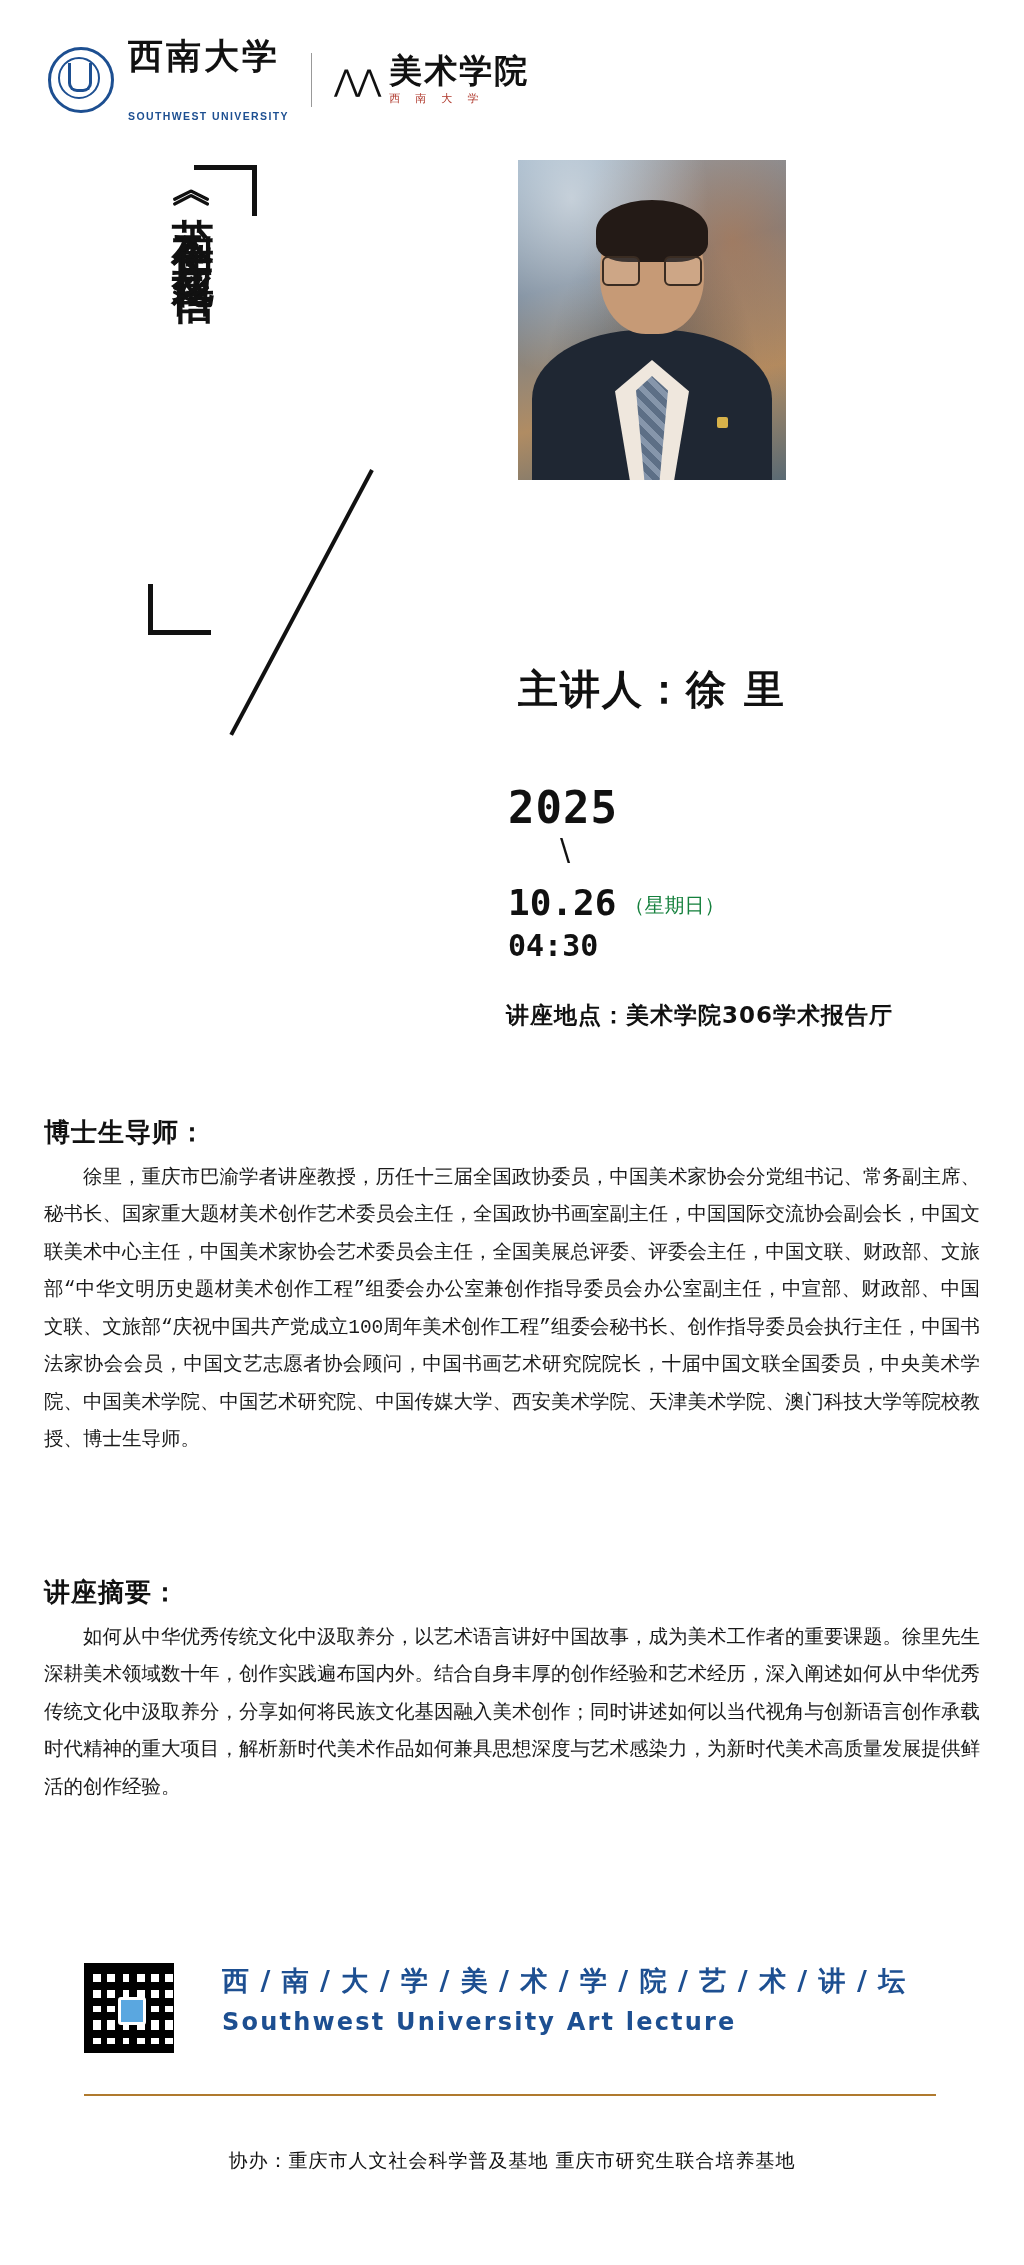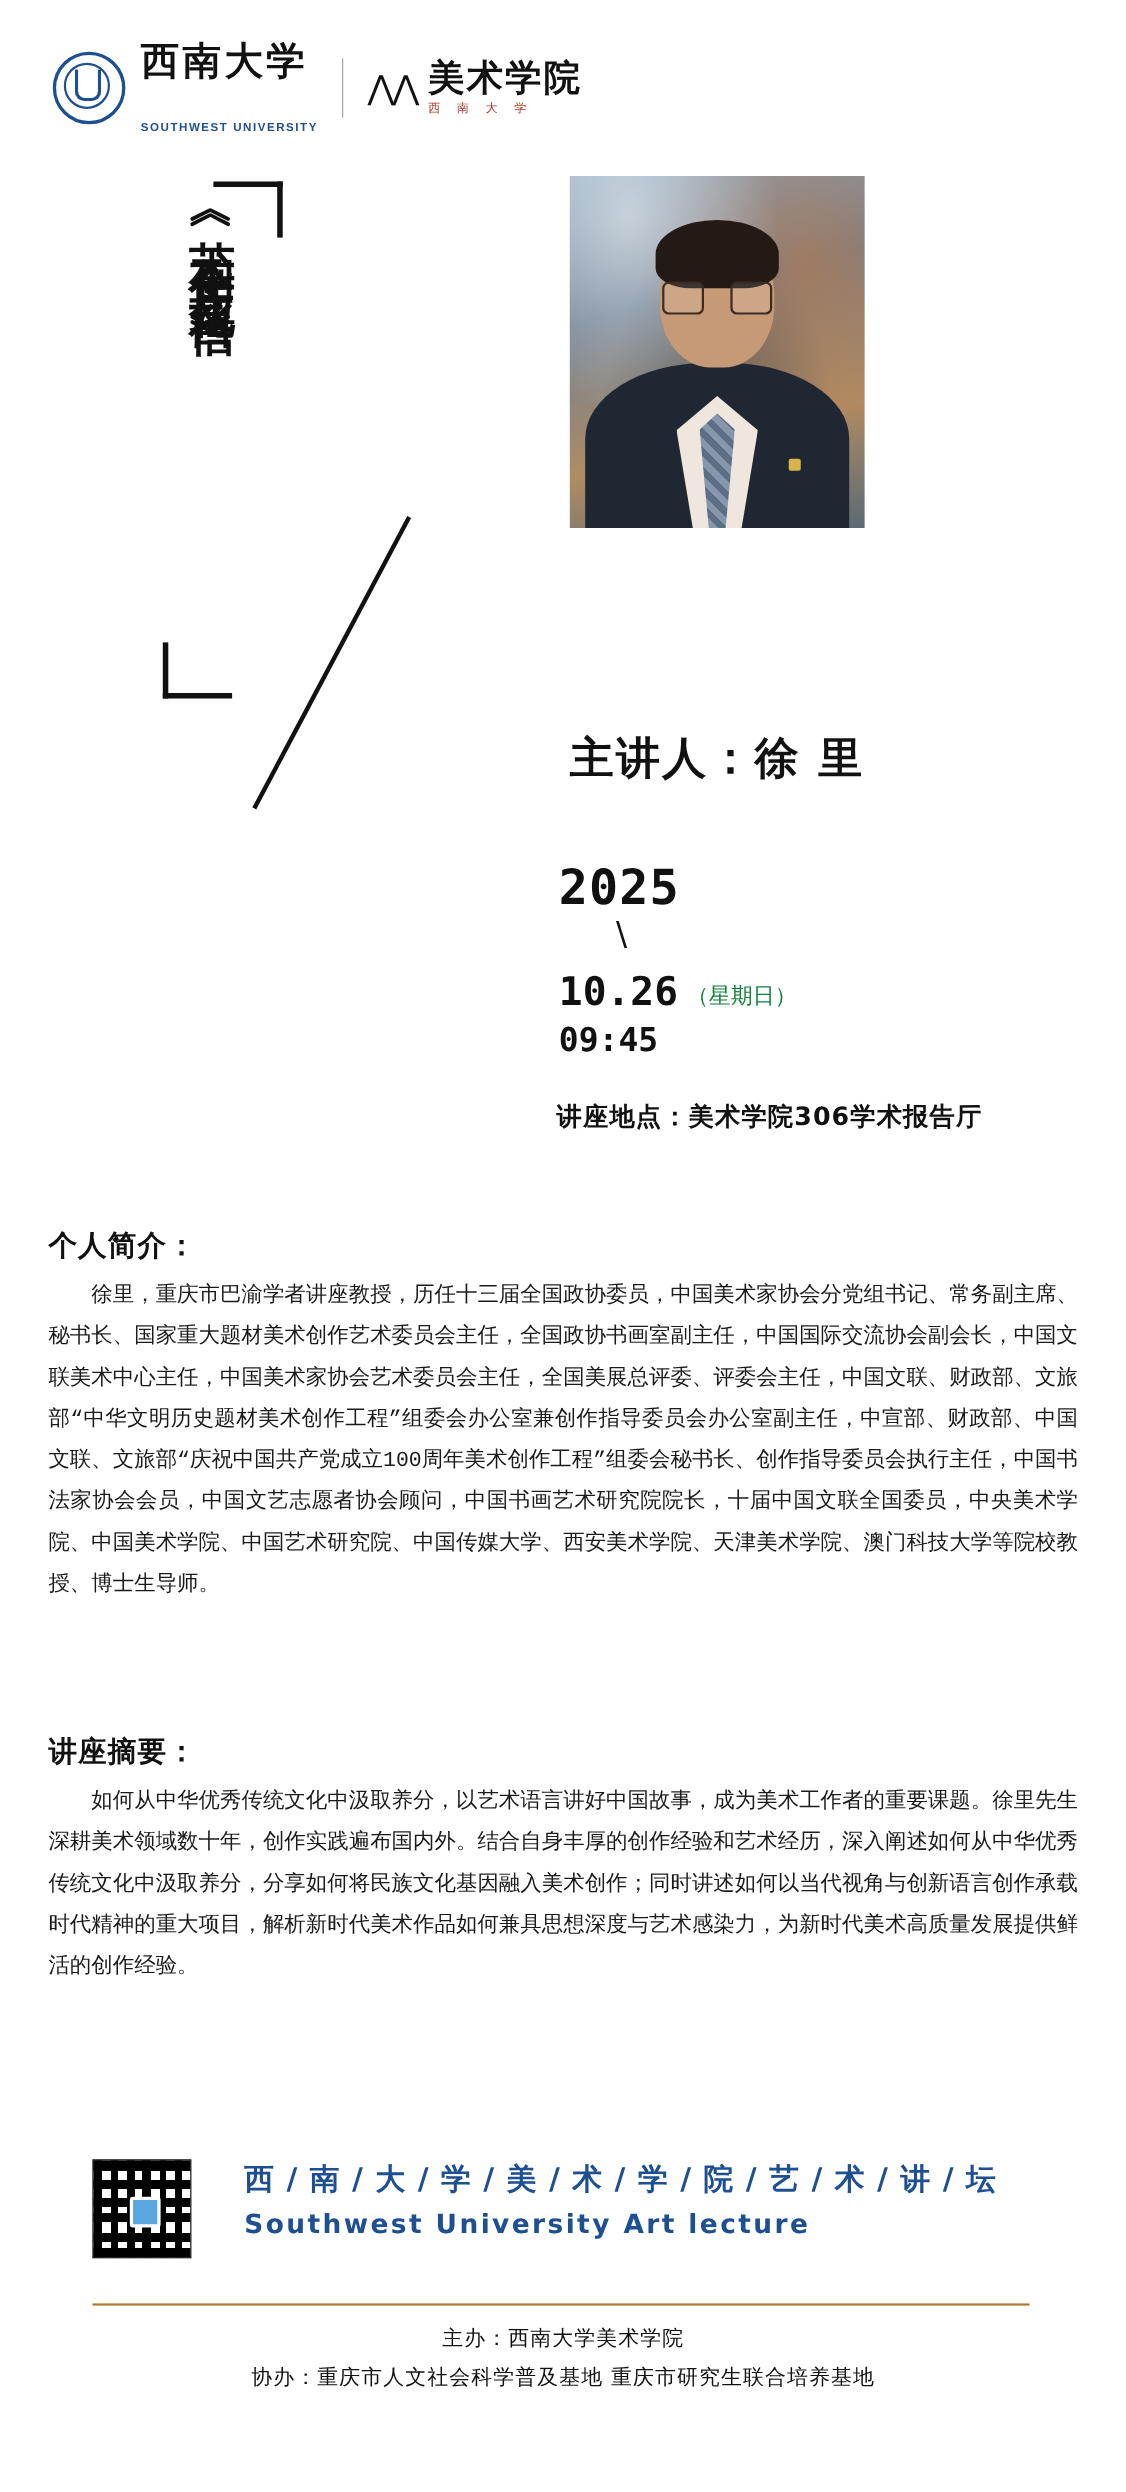--- a/index.html
+++ b/index.html
@@ -462,29 +462,28 @@
 
   <div class="diag-line"></div>
 
   <div class="speaker">主讲人：徐 里</div>
   <div class="year">2025</div>
   <div class="slash">\</div>
   <div class="date-line">
     <span class="date-num">10.26</span>
     <span class="date-week">（星期日）</span>
   </div>
-  <div class="time">09:45</div>
+  <div class="time">04:30</div>
   <div class="venue">讲座地点：美术学院306学术报告厅</div>
 
-  <div class="sec-head" id="bio-head">个人简介：</div>
+  <div class="sec-head" id="bio-head">博士生导师：</div>
   <div class="sec-body" id="bio-body">徐里，重庆市巴渝学者讲座教授，历任十三届全国政协委员，中国美术家协会分党组书记、常务副主席、秘书长、国家重大题材美术创作艺术委员会主任，全国政协书画室副主任，中国国际交流协会副会长，中国文联美术中心主任，中国美术家协会艺术委员会主任，全国美展总评委、评委会主任，中国文联、财政部、文旅部“中华文明历史题材美术创作工程”组委会办公室兼创作指导委员会办公室副主任，中宣部、财政部、中国文联、文旅部“庆祝中国共产党成立100周年美术创作工程”组委会秘书长、创作指导委员会执行主任，中国书法家协会会员，中国文艺志愿者协会顾问，中国书画艺术研究院院长，十届中国文联全国委员，中央美术学院、中国美术学院、中国艺术研究院、中国传媒大学、西安美术学院、天津美术学院、澳门科技大学等院校教授、博士生导师。</div>
 
   <div class="sec-head" id="abs-head">讲座摘要：</div>
   <div class="sec-body" id="abs-body">如何从中华优秀传统文化中汲取养分，以艺术语言讲好中国故事，成为美术工作者的重要课题。徐里先生深耕美术领域数十年，创作实践遍布国内外。结合自身丰厚的创作经验和艺术经历，深入阐述如何从中华优秀传统文化中汲取养分，分享如何将民族文化基因融入美术创作；同时讲述如何以当代视角与创新语言创作承载时代精神的重大项目，解析新时代美术作品如何兼具思想深度与艺术感染力，为新时代美术高质量发展提供鲜活的创作经验。</div>
 
   <div class="qr"></div>
   <div class="brand-cn">西 / 南 / 大 / 学 / 美 / 术 / 学 / 院 / 艺 / 术 / 讲 / 坛</div>
   <div class="brand-en">Southwest University Art lecture</div>
   <div class="rule"></div>
-  <div class="org1">主办：西南大学美术学院</div>
   <div class="org2">协办：重庆市人文社会科学普及基地  重庆市研究生联合培养基地</div>
 
 </div>
 
 </body></html>

